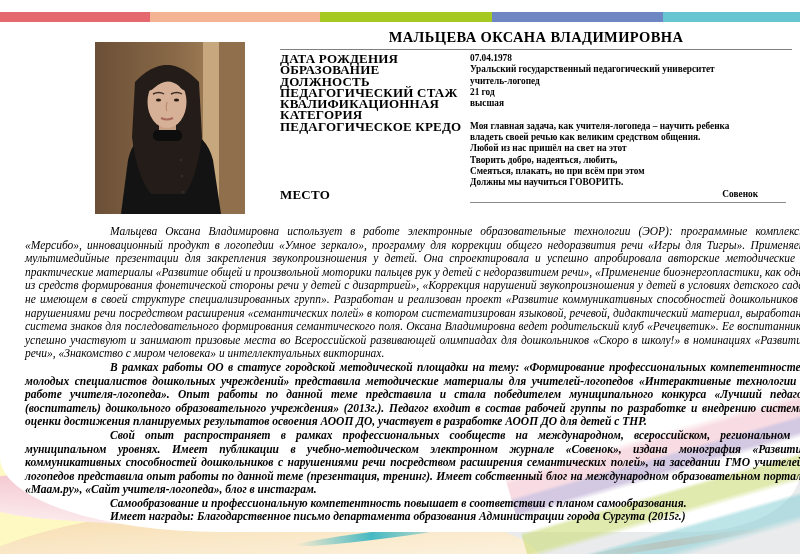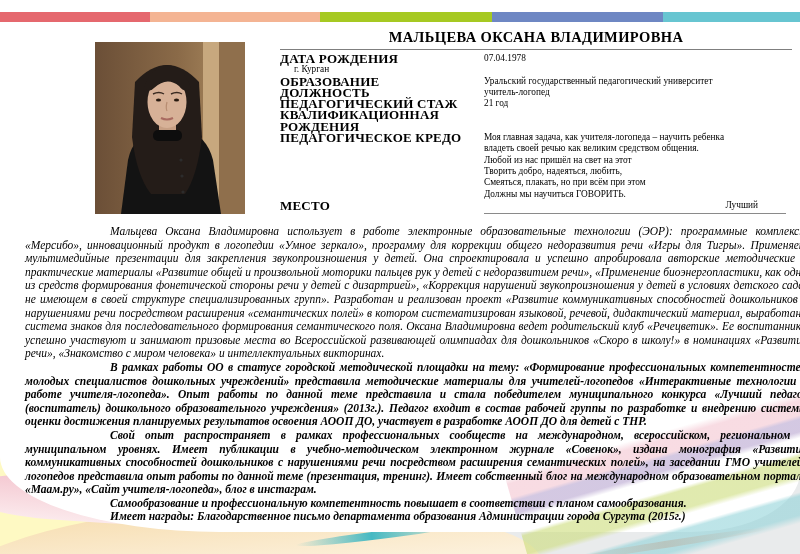--- a/index.html
+++ b/index.html
@@ -50,22 +50,22 @@
   .photo{position:absolute;left:95px;top:42px;width:150px;height:172px;}
 
   .title-wrap{position:absolute;left:280px;top:28px;width:512px;
       border-bottom:1.6px solid #7f7f7f;padding-bottom:3px;text-align:center;}
   .title{font-size:14.5px;font-weight:bold;letter-spacing:.4px;color:#000;}
 
   .fields{position:absolute;left:280px;top:53px;width:512px;}
   .frow{display:flex;align-items:flex-start;}
   .flabel{width:190px;flex:0 0 190px;font-weight:bold;font-size:13px;line-height:11.3px;
       letter-spacing:.2px;color:#000;}
-  .fvalue{flex:1;font-weight:normal;font-size:9.3px;line-height:11.3px;color:#000;
-      white-space:pre-line;margin-left:14px;}
+  .fvalue{flex:1;font-weight:bold;font-size:9.3px;line-height:11.3px;color:#000;
+      white-space:pre-line;}
   .hobby .fvalue{text-align:right;padding-right:28px;margin-right:6px;
       border-bottom:1px solid #8a8a8a;padding-bottom:2px;}
 
   .bio{position:absolute;left:25px;top:225px;width:782px;color:#000;}
   .bio p{margin:0;font-style:italic;font-size:11.5px;line-height:13.6px;
       text-indent:85px;text-align:justify;}
   .bio p.bold{font-weight:bold;}
   .bio p.noj{text-align:left;}
 </style>
 </head>
@@ -132,49 +132,49 @@
     <div class="title-wrap">
       <span class="title">МАЛЬЦЕВА ОКСАНА ВЛАДИМИРОВНА</span>
     </div>
 
     <div class="fields">
       <div class="frow">
         <div class="flabel">ДАТА РОЖДЕНИЯ</div>
         <div class="fvalue">07.04.1978</div>
       </div>
       <div class="frow">
-        <div class="fvalue">г. Курган</div>
       </div>
       <div class="frow">
         <div class="flabel">ОБРАЗОВАНИЕ</div>
         <div class="fvalue">Уральский государственный педагогический университет</div>
       </div>
       <div class="frow">
         <div class="flabel">ДОЛЖНОСТЬ</div>
         <div class="fvalue">учитель-логопед</div>
       </div>
       <div class="frow">
         <div class="flabel">ПЕДАГОГИЧЕСКИЙ СТАЖ</div>
         <div class="fvalue">21 год</div>
       </div>
       <div class="frow">
-        <div class="flabel">КВАЛИФИКАЦИОННАЯ РОЖДЕНИЯ</div>
+        <div class="flabel">КВАЛИФИКАЦИОННАЯ КАТЕГОРИЯ</div>
+        <div class="fvalue">высшая</div>
       </div>
       <div class="frow">
         <div class="flabel">ПЕДАГОГИЧЕСКОЕ КРЕДО</div>
         <div class="fvalue">Моя главная задача, как учителя-логопеда – научить ребенка
 владеть своей речью как великим средством общения.
 Любой из нас пришёл на свет на этот
 Творить добро, надеяться, любить,
 Смеяться, плакать, но при всём при этом
 Должны мы научиться ГОВОРИТЬ.</div>
       </div>
       <div class="frow hobby">
         <div class="flabel">МЕСТО</div>
-        <div class="fvalue">Лучший</div>
+        <div class="fvalue">Совенок</div>
       </div>
     </div>
 
     <div class="bio">
       <p>Мальцева Оксана Владимировна использует в работе электронные образовательные технологии (ЭОР): программные комплексы «Мерсибо», инновационный продукт в логопедии «Умное зеркало», программу для коррекции общего недоразвития речи «Игры для Тигры». Применяет мультимедийные презентации для закрепления звукопроизношения у детей.  Она спроектировала и успешно апробировала авторские методические и практические материалы «Развитие общей и произвольной моторики пальцев рук у детей с недоразвитием речи», «Применение биоэнергопластики, как одно из средств формирования фонетической стороны речи у детей с дизартрией», «Коррекция нарушений звукопроизношения у детей в условиях детского сада, не имеющем в своей структуре специализированных групп». Разработан и реализован проект «Развитие коммуникативных способностей дошкольников с нарушениями речи посредством расширения «семантических полей» в котором систематизирован языковой, речевой, дидактический материал, выработана система знаков для последовательного формирования семантического поля. Оксана Владимировна ведет родительский клуб «Речецветик». Ее воспитанники успешно участвуют и занимают призовые места во Всероссийской развивающей олимпиадах для дошкольников «Скоро в школу!» в номинациях «Развитие речи», «Знакомство с миром человека» и интеллектуальных викторинах.</p>
       <p class="bold">В рамках работы ОО в статусе  городской методической площадки на тему: «Формирование профессиональных компетентностей молодых специалистов дошкольных учреждений» представила методические материалы для учителей-логопедов «Интерактивные технологии в работе учителя-логопеда». Опыт работы по данной теме представила и стала победителем муниципального конкурса «Лучший педагог (воспитатель) дошкольного образовательного учреждения» (2013г.). Педагог входит в состав рабочей группы по разработке и внедрению системы оценки достижения планируемых результатов освоения АООП ДО, участвует в разработке АООП ДО  для детей с ТНР.</p>
       <p class="bold">Свой опыт распространяет в рамках профессиональных сообществ на международном, всероссийском, региональном и муниципальном уровнях. Имеет публикации в учебно-методическом электронном журнале «Совенок», издана монография «Развитие коммуникативных способностей дошкольников с нарушениями речи посредством расширения семантических полей», на заседании ГМО учителей-логопедов представила опыт работы по данной теме (презентация, тренинг). Имеет собственный блог на международном образовательном портале «Маам.ру», «Сайт учителя-логопеда», блог в инстаграм.</p>
       <p class="bold noj">Самообразование и профессиональную компетентность повышает в соответствии с планом самообразования.</p>
       <p class="bold noj">Имеет награды: Благодарственное письмо департамента образования Администрации города Сургута (2015г.)</p>
     </div>

